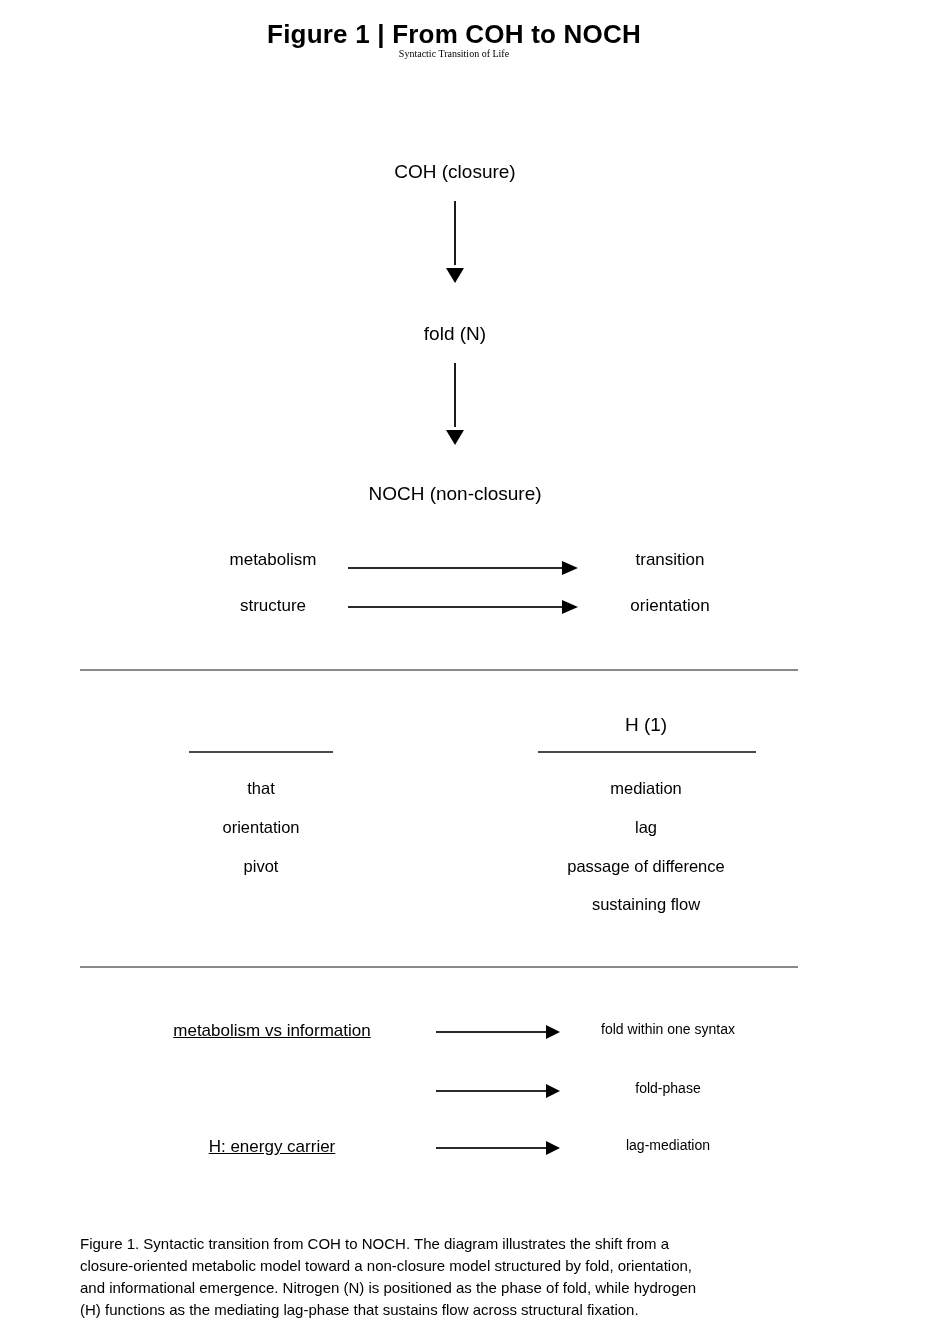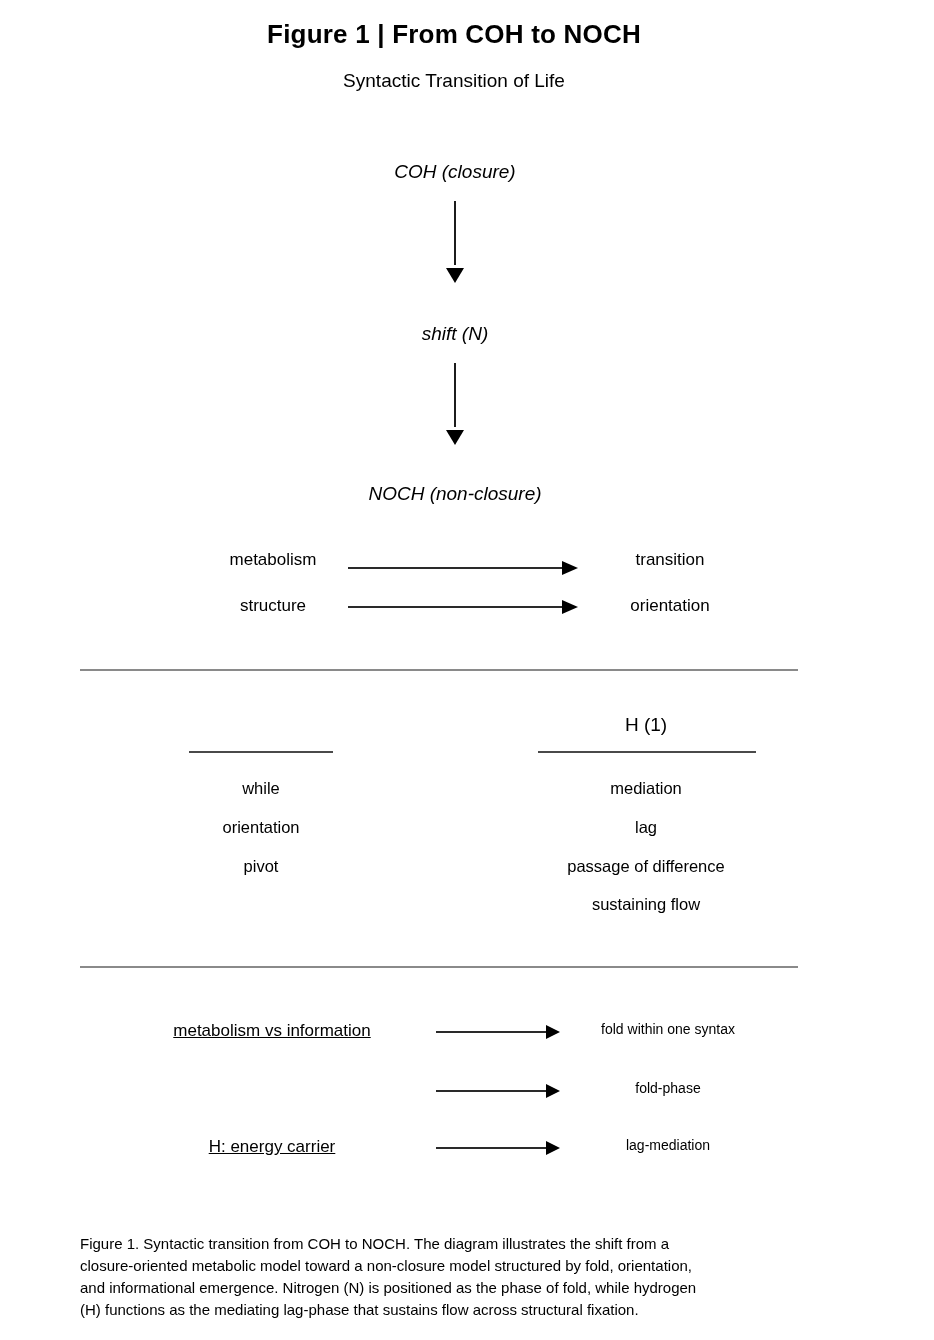--- a/index.html
+++ b/index.html
@@ -3,24 +3,24 @@
 <meta charset="utf-8">
 <style>
   html,body{margin:0;padding:0;background:#ffffff;}
   .canvas{
     position:relative;width:798px;height:1340px;background:#ffffff;
     font-family:"Liberation Sans",sans-serif;color:#000;overflow:hidden;
   }
   .abs{position:absolute;}
   .ctr{text-align:center;}
   .title{left:0;top:19px;width:908px;font-size:26px;font-weight:600;letter-spacing:.2px;}
-  .subtitle{left:0;top:70px;width:908px;font-size:19px;}
+  .subtitle{left:0;top:48px;width:908px;font-size:10px;font-family:Liberation Serif, serif;}
 
   
-  .node{left:255px;width:400px;font-size:19px;font-style:italic;}
+  .node{left:255px;width:400px;font-size:19px;}
   .node1{top:161px;}
   .node2{top:323px;}
   .node3{top:483px;}
   .vline{left:454px;width:2px;background:#1c1c1c;}
   .vline1{top:201px;height:64px;}
   .vline2{top:363px;height:64px;}
   .vhead{width:0;height:0;border-left:9px solid transparent;border-right:9px solid transparent;border-top:15px solid #000;}
   .vhead1{left:446px;top:268px;}
   .vhead2{left:446px;top:430px;}
 
@@ -63,21 +63,21 @@
 
 <div class="canvas">
 
   <div class="abs ctr title">Figure 1 | From COH to NOCH</div>
   <div class="abs ctr subtitle">Syntactic Transition of Life</div>
 
   <div class="abs ctr node node1">COH (closure)</div>
   <div class="abs vline vline1"></div>
   <div class="abs vhead vhead1"></div>
 
-  <div class="abs ctr node node2">shift (N)</div>
+  <div class="abs ctr node node2">fold (N)</div>
   <div class="abs vline vline2"></div>
   <div class="abs vhead vhead2"></div>
 
   <div class="abs ctr node node3">NOCH (non-closure)</div>
 
   <div class="abs ctr pr-left row1">metabolism</div>
   <div class="abs pr-arrow row1a">
     <div class="hline"></div>
     <div class="hhead"></div>
   </div>
@@ -89,21 +89,21 @@
     <div class="hhead"></div>
   </div>
   <div class="abs ctr pr-right row2">orientation</div>
 
   <div class="abs divider div1"></div>
 
   <div class="abs colrule colrule-left"></div>
   <div class="abs ctr colhead colhead-right">H (1)</div>
   <div class="abs colrule colrule-right"></div>
 
-  <div class="abs ctr colitem col-left it0">while</div>
+  <div class="abs ctr colitem col-left it0">that</div>
   <div class="abs ctr colitem col-left it1">orientation</div>
   <div class="abs ctr colitem col-left it2">pivot</div>
 
   <div class="abs ctr colitem col-right it0">mediation</div>
   <div class="abs ctr colitem col-right it1">lag</div>
   <div class="abs ctr colitem col-right it2">passage of difference</div>
   <div class="abs ctr colitem col-right it3">sustaining flow</div>
 
   <div class="abs divider div2"></div>
 

